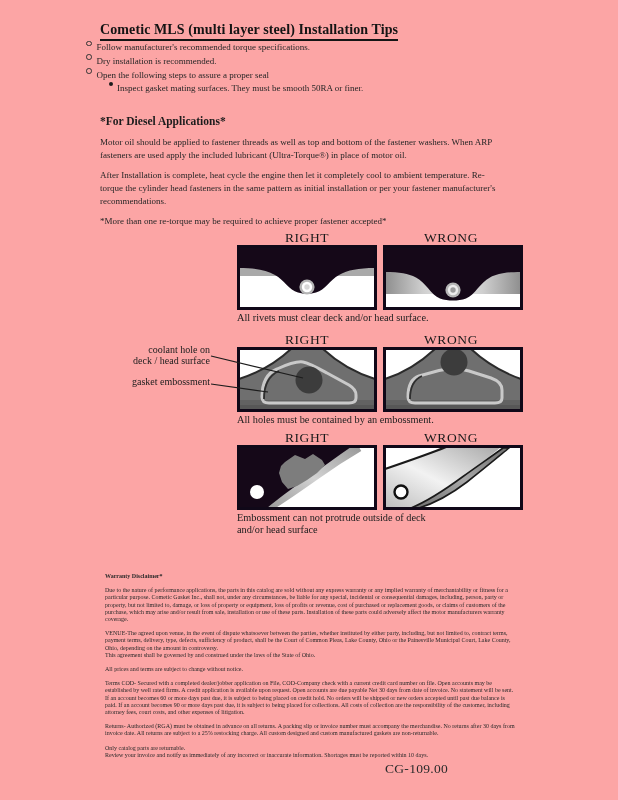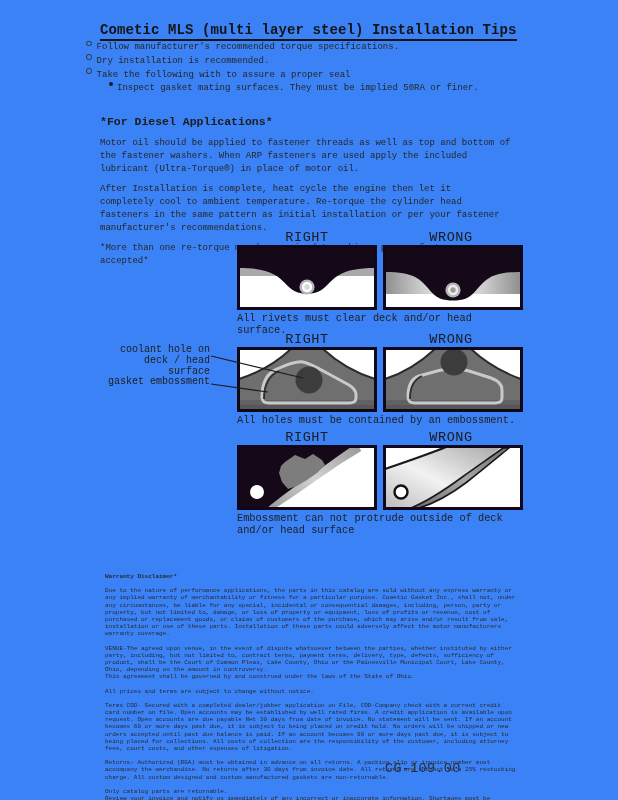--- a/index.html
+++ b/index.html
@@ -1,18 +1,18 @@
 <!DOCTYPE html>
 <html><head>
 <meta charset="utf-8">
 <style>
   html,body{margin:0;padding:0;background:#ffffff;}
   .page{
-    position:relative;width:618px;height:800px;background:#3b82f6;overflow:hidden;
-    font-family:Liberation Mono, monospace;color:#262626;
+    position:relative;width:618px;height:800px;background:#fca5a5;overflow:hidden;
+    font-family:Liberation Serif, serif;color:#262626;
   }
   
   .title{
     position:absolute;left:100px;top:22px;
     font-size:14px;font-weight:bold;color:#141414;
     border-bottom:2px solid #141414;padding-bottom:1px;display:inline-block;
     letter-spacing:0.1px;white-space:nowrap;
   }
   
   .bullets{position:absolute;left:86px;top:42px;width:450px;font-size:9px;}
@@ -61,26 +61,26 @@
     <div class="b-row">
       <span class="ring"></span>
       <span>Follow manufacturer's recommended torque specifications.</span>
     </div>
     <div class="b-row">
       <span class="ring"></span>
       <span>Dry installation is recommended.</span>
     </div>
     <div class="b-row">
       <span class="ring"></span>
-      <span>Take the following with to assure a proper seal</span>
+      <span>Open the following steps to assure a proper seal</span>
     </div>
     <div class="sub">
       <div class="b-row subrow">
         <span class="dot"></span>
-        <span>Inspect gasket mating surfaces.  They must be implied 50RA or finer.</span>
+        <span>Inspect gasket mating surfaces.  They must be smooth 50RA or finer.</span>
       </div>
     </div>
   </div>
 
   <div class="diesel">
     <h3>*For Diesel Applications*</h3>
     <p>Motor oil should be applied to fastener threads as well as top and bottom of the fastener washers. When ARP fasteners are used apply the included lubricant (Ultra-Torque®) in place of motor oil.</p>
     <p class="para2">After Installation is complete, heat cycle the engine then let it completely cool to ambient temperature. Re-torque the cylinder head fasteners in the same pattern as initial installation or per your fastener manufacturer's recommendations.</p>
     <p>*More than one re-torque may be required to achieve proper fastener accepted*</p>
   </div>

